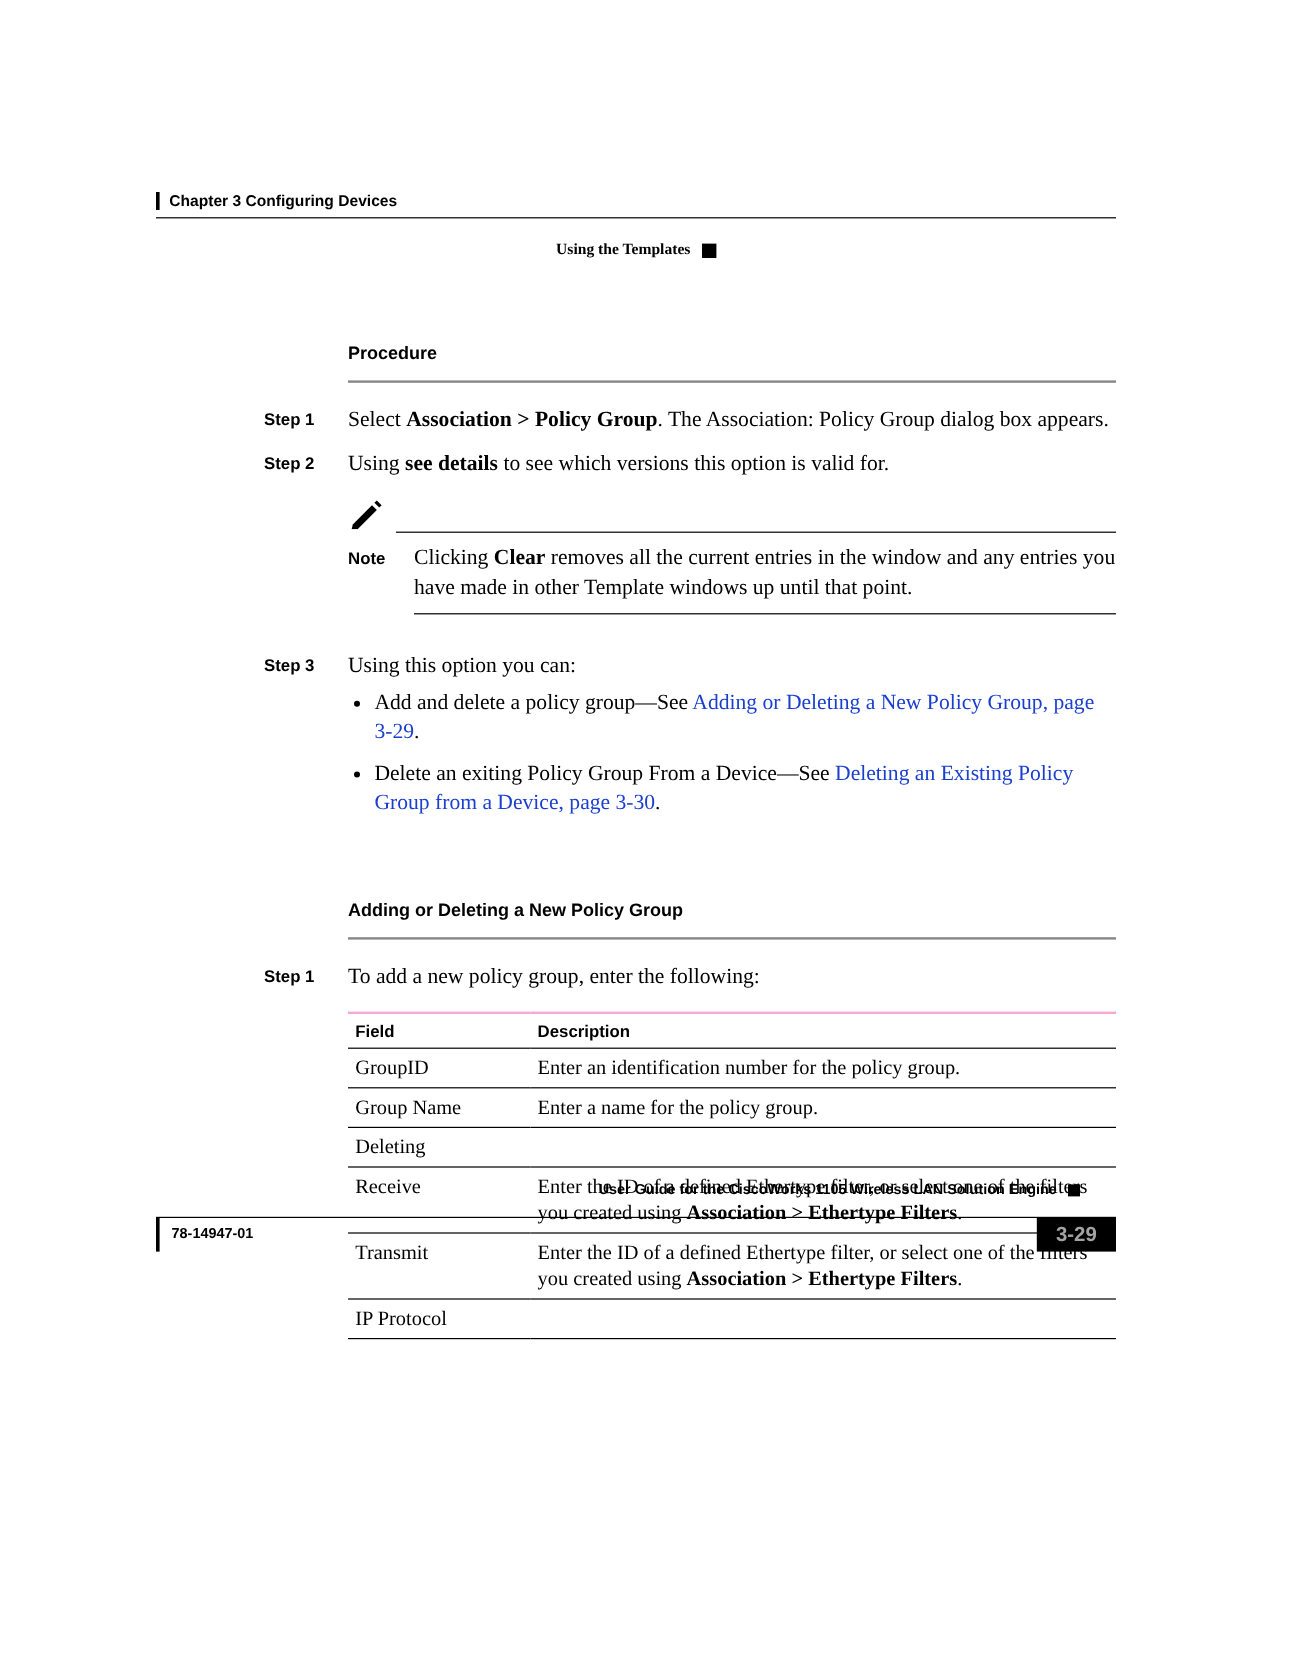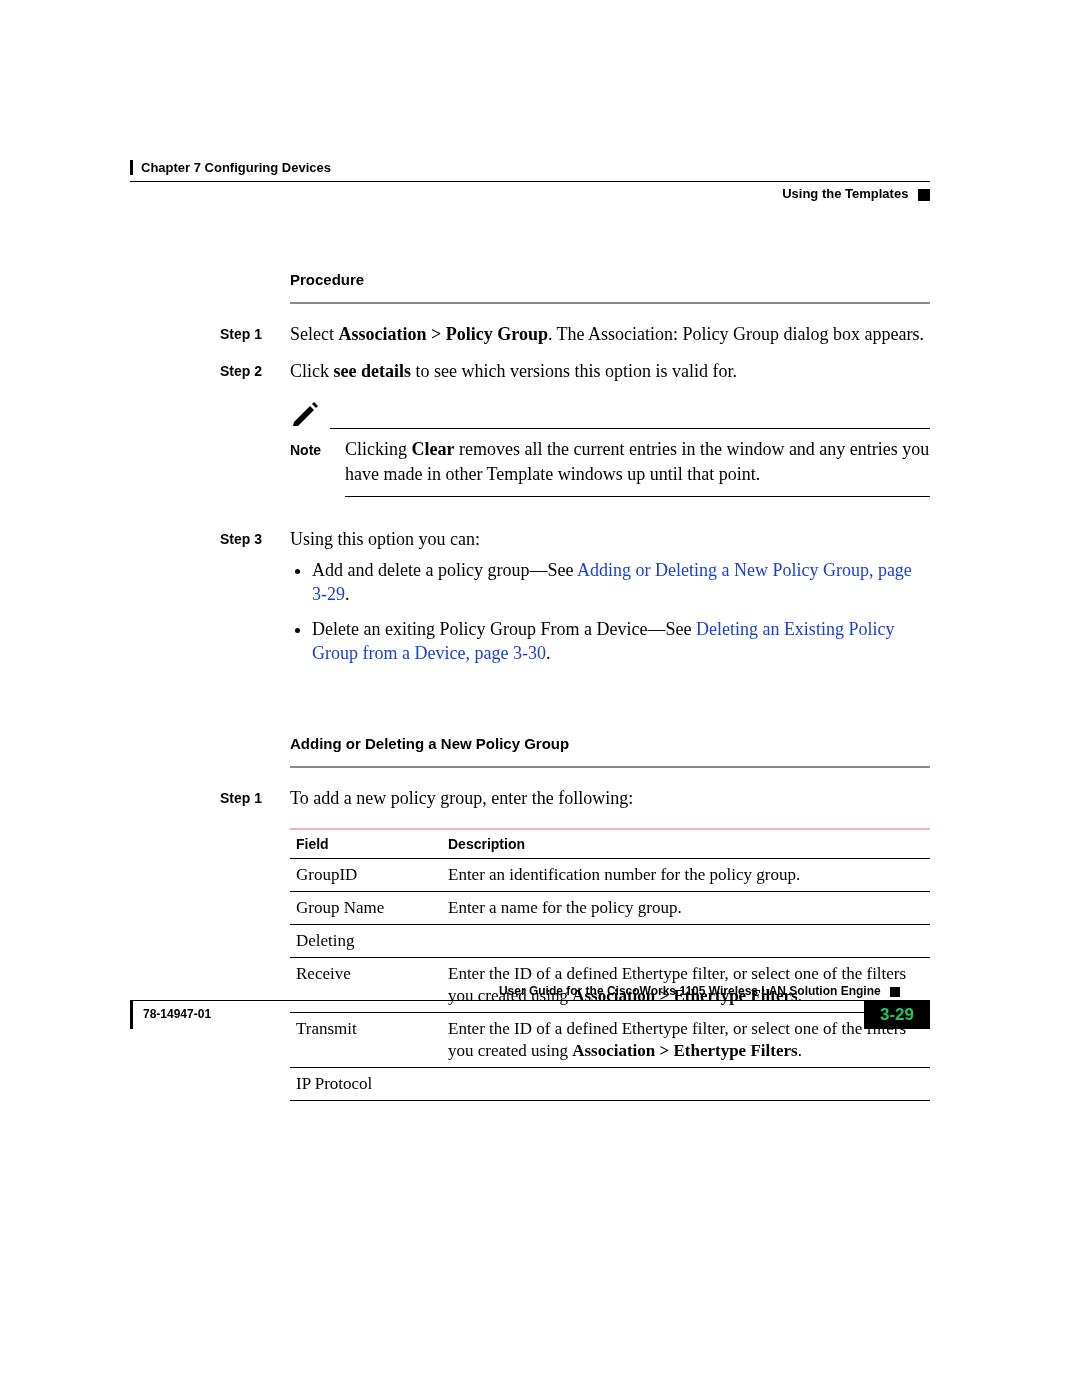--- a/index.html
+++ b/index.html
@@ -22,23 +22,24 @@
     font-family: Arial, Helvetica, sans-serif;
     font-size: 13px;
     font-weight: bold;
   }
   .chapter-line {
     border-left: 3px solid #000;
     padding-left: 8px;
     margin-bottom: 6px;
   }
   .section-right {
-    text-align: right;
-    margin-top: 4px;
+    text-align: center;
+    margin-top: 18px;
     padding-right: 0;
+    font-family: Liberation Serif, serif;
   }
   .section-right .mark {
     display: inline-block;
     width: 12px;
     height: 12px;
     background: #000;
     vertical-align: middle;
     margin-left: 6px;
   }
   .hr-thin {
@@ -176,43 +177,43 @@
     width: 10px;
     height: 10px;
     background: #000;
     margin-left: 6px;
     vertical-align: middle;
   }
   .footer-bar {
     display: flex;
     align-items: stretch;
     border-top: 1px solid #000;
-    margin-top: 2px;
+    margin-top: 16px;
   }
   .footer-docnum {
     border-left: 3px solid #000;
     padding: 6px 10px;
     font-weight: bold;
     font-size: 12px;
     flex: 1;
   }
   .footer-pagenum {
     background: #000;
-    color: #22c55e;
+    color: #a3a3a3;
     font-weight: bold;
     font-size: 17px;
     padding: 4px 16px;
   }
 </style>
 </head>
 <body>
 
 <div class="page">
   <div class="header-row">
-    <div class="chapter-line">Chapter 7      Configuring Devices</div>
+    <div class="chapter-line">Chapter 3      Configuring Devices</div>
     <hr class="hr-thin">
     <div class="section-right">
       <span>Using the Templates</span>
       <span class="mark"></span>
     </div>
   </div>
 
   <div class="content">
     <div class="procedure-heading">Procedure</div>
     <hr class="sep-rule" style="border-top:2px solid #888;">
@@ -220,21 +221,21 @@
     <div class="step-row" style="margin-left:-70px;">
       <div class="step-label">Step 1</div>
       <div class="step-body">
         <span>Select </span><span class="bold">Association &gt; Policy Group</span><span>. The Association: Policy Group dialog box appears.</span>
       </div>
     </div>
 
     <div class="step-row" style="margin-left:-70px;">
       <div class="step-label">Step 2</div>
       <div class="step-body">
-        <span>Click </span><span class="bold">see details</span><span> to see which versions this option is valid for.</span>
+        <span>Using </span><span class="bold">see details</span><span> to see which versions this option is valid for.</span>
 
         <div class="note-block">
           <div class="note-top">
             <div class="pencil-icon">
               <svg width="30" height="26" viewBox="0 0 30 26">
                 <path d="M4 22 L20 6 L24 10 L8 26 L3 26 Z" fill="#000"></path>
                 <path d="M22 4 L24 2 L28 6 L26 8 Z" fill="#000"></path>
                 <path d="M7 20 L4 26" stroke="#000" stroke-width="1"></path>
               </svg>
             </div>

